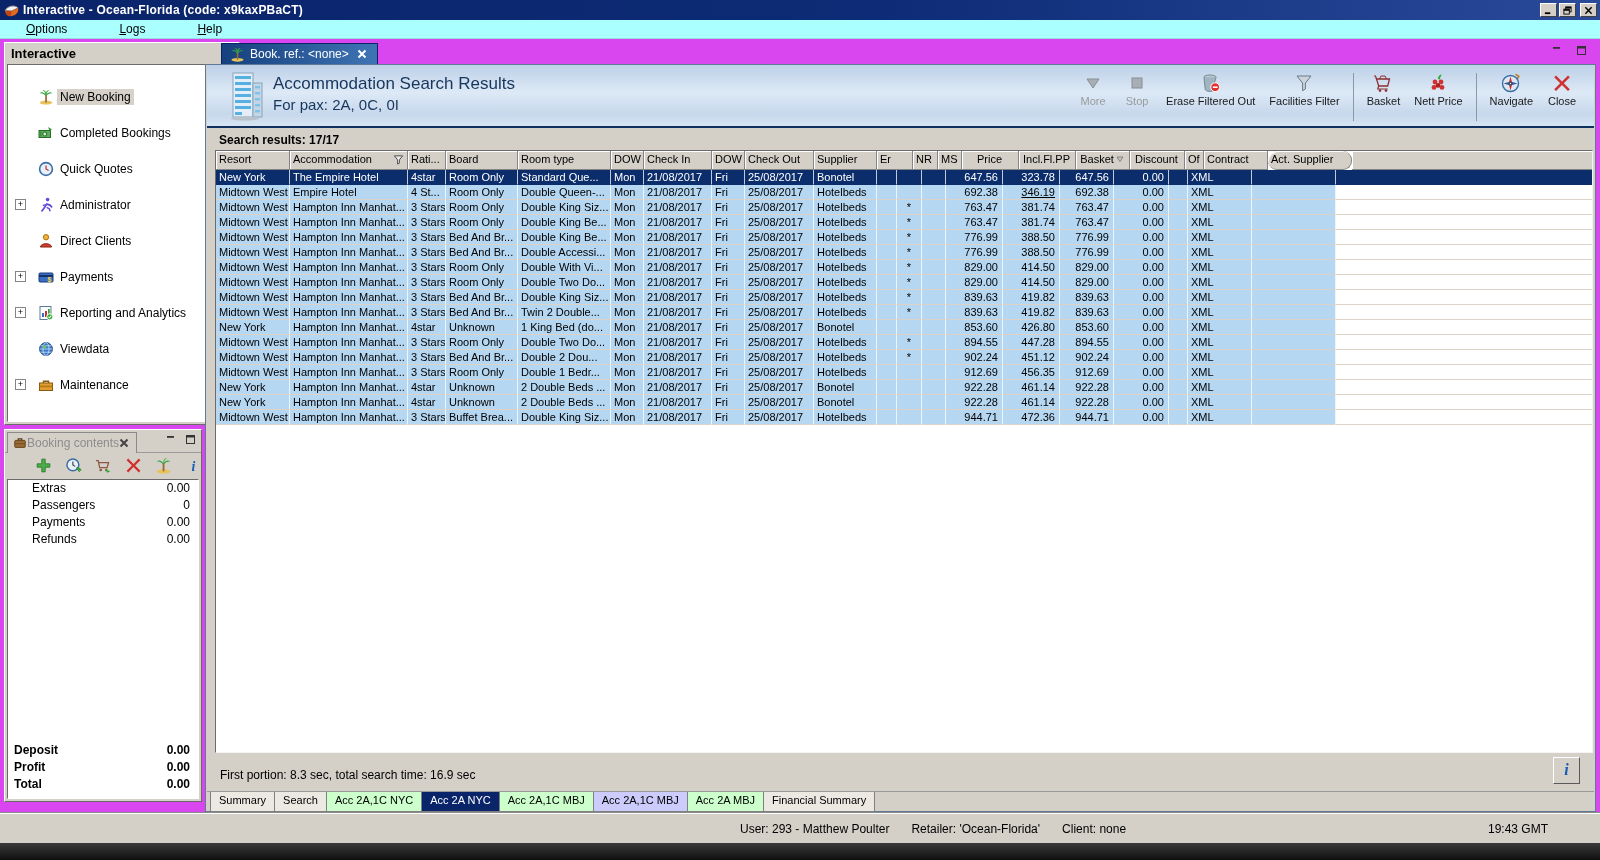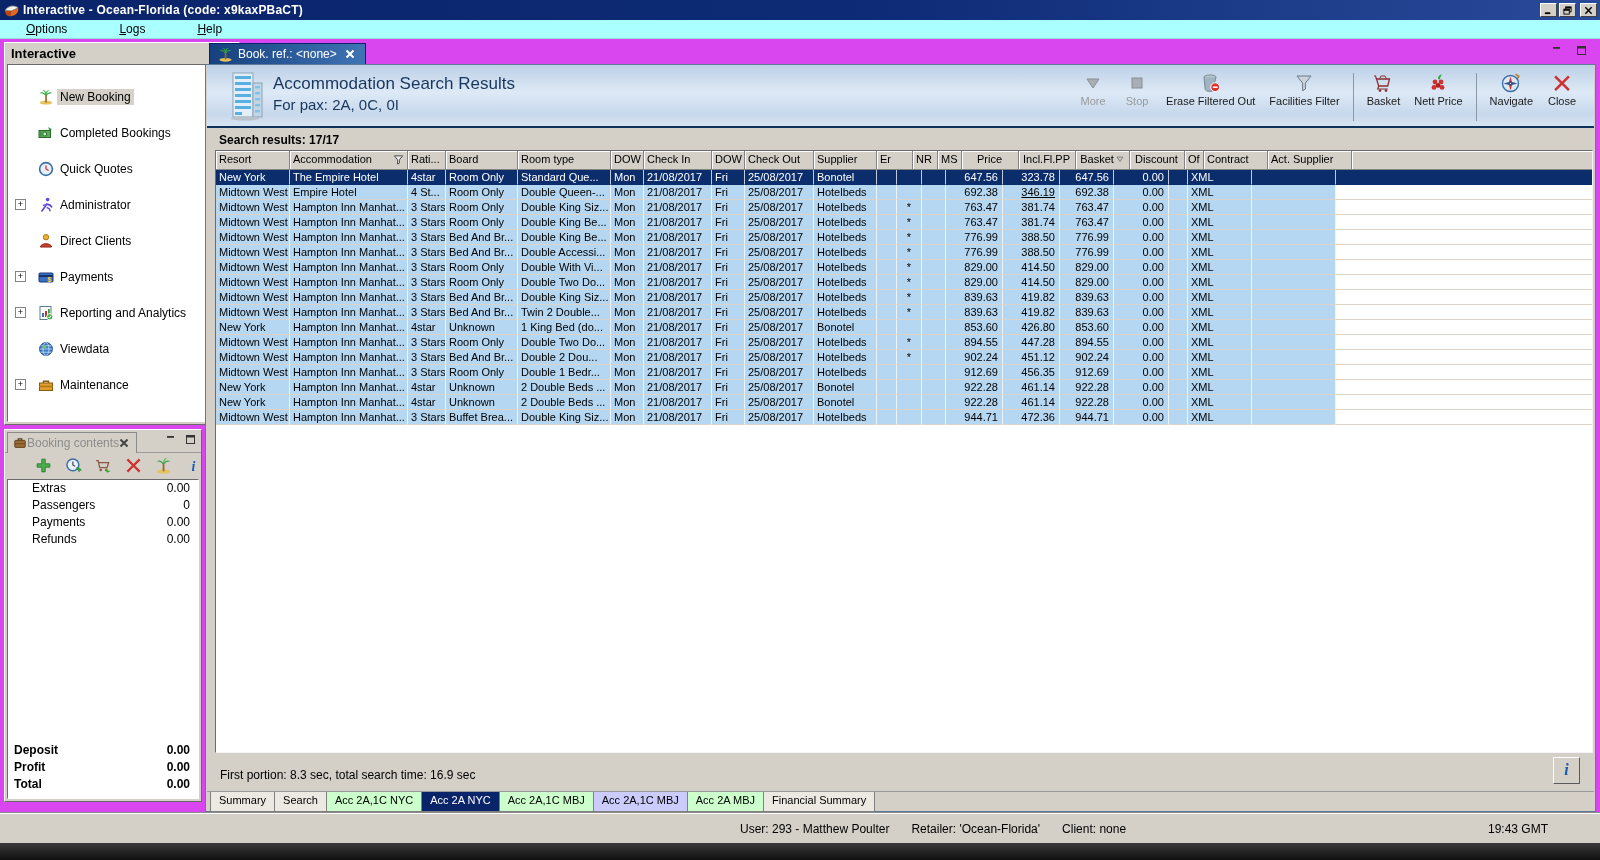--- a/index.html
+++ b/index.html
@@ -59,21 +59,21 @@
   .bc-toolbar { height:24px; display:flex; align-items:center; justify-content:center; gap:13px; padding-left:30px; }
   .bc-toolbar .tbic { width:17px; height:17px; } .bc-toolbar .tbic svg{ width:17px; height:17px; }
   .bc-body { position:absolute; left:2px; right:2px; top:49px; bottom:2px; background:#fff;
              border:1px solid; border-color:#6a6a6a #fff #fff #6a6a6a; }
   .bc-row { height:17px; display:flex; justify-content:space-between; padding:1px 8px 0 24px; }
   .bc-totals { position:absolute; left:0; right:0; bottom:4px; }
   .bc-trow { height:17px; display:flex; justify-content:space-between; padding:0 8px 0 6px; font-weight:bold; }
 
   
   .main { position:absolute; left:205px; top:42px; width:1391px; height:770px; }
-  .main-tabbar { position:absolute; left:0; top:0; right:0; height:22px; }
+  .main-tabbar { position:absolute; left:12px; top:0; right:0; height:22px; }
   .doc-tab { position:absolute; left:4px; top:1px; height:21px; display:flex; align-items:center; gap:5px;
              padding:0 8px; background:linear-gradient(90deg,#16407e,#3f74b4);
              border:1px solid #0a246a; border-bottom:none; color:#fff; font-size:12px; }
   .doc-tab .ic { width:15px; height:15px; } .doc-tab .ic svg{ width:15px; height:15px; }
   .doc-tab .x { color:#fff; width:12px; height:12px; margin-left:3px; } .doc-tab .x svg{width:10px;height:10px;}
   .tab-winbtns { position:absolute; right:8px; top:2px; display:flex; gap:10px; }
   .tab-winbtns span { width:14px; height:13px; display:flex; align-items:center; justify-content:center; }
   .tab-winbtns svg { width:11px; height:11px; }
 
   .content { position:absolute; left:0; top:22px; width:1391px; height:748px;
@@ -515,21 +515,21 @@
             <div class="hcell" style="width: 25px;"><span>NR</span></div>
             <div class="hcell" style="width: 24px;"><span>MS</span></div>
             <div class="hcell r" style="width: 57px;"><span>Price</span></div>
             <div class="hcell r" style="width: 57px;"><span>Incl.Fl.PP</span></div>
             <div class="hcell r" style="width: 54px;"><span>Basket</span><span class="hsort"><svg viewBox="0 0 8 8">
                   <path d="M1 2h6L4 6.6z" fill="#c8c4bc" stroke="#6a6a6a" stroke-width=".7"></path>
                 </svg></span></div>
             <div class="hcell r" style="width: 55px;"><span>Discount</span></div>
             <div class="hcell" style="width: 19px;"><span>Of</span></div>
             <div class="hcell" style="width: 64px;"><span>Contract</span></div>
-            <div class="hcell" style="width: 84px;"><span>Act. Supplier</span></div>
+            <div class="hcell" style="width: 84px; border-radius: 9px;"><span>Act. Supplier</span></div>
             <div class="hcell fill"></div>
           </div>
         <div id="tbody">
             <div class="trow sel">
               <div class="tcell" style="width: 74px;">New York</div>
               <div class="tcell" style="width: 118px;">The Empire Hotel</div>
               <div class="tcell" style="width: 38px;">4star</div>
               <div class="tcell" style="width: 72px;">Room Only</div>
               <div class="tcell" style="width: 93px;">Standard Que...</div>
               <div class="tcell" style="width: 33px;">Mon</div>

